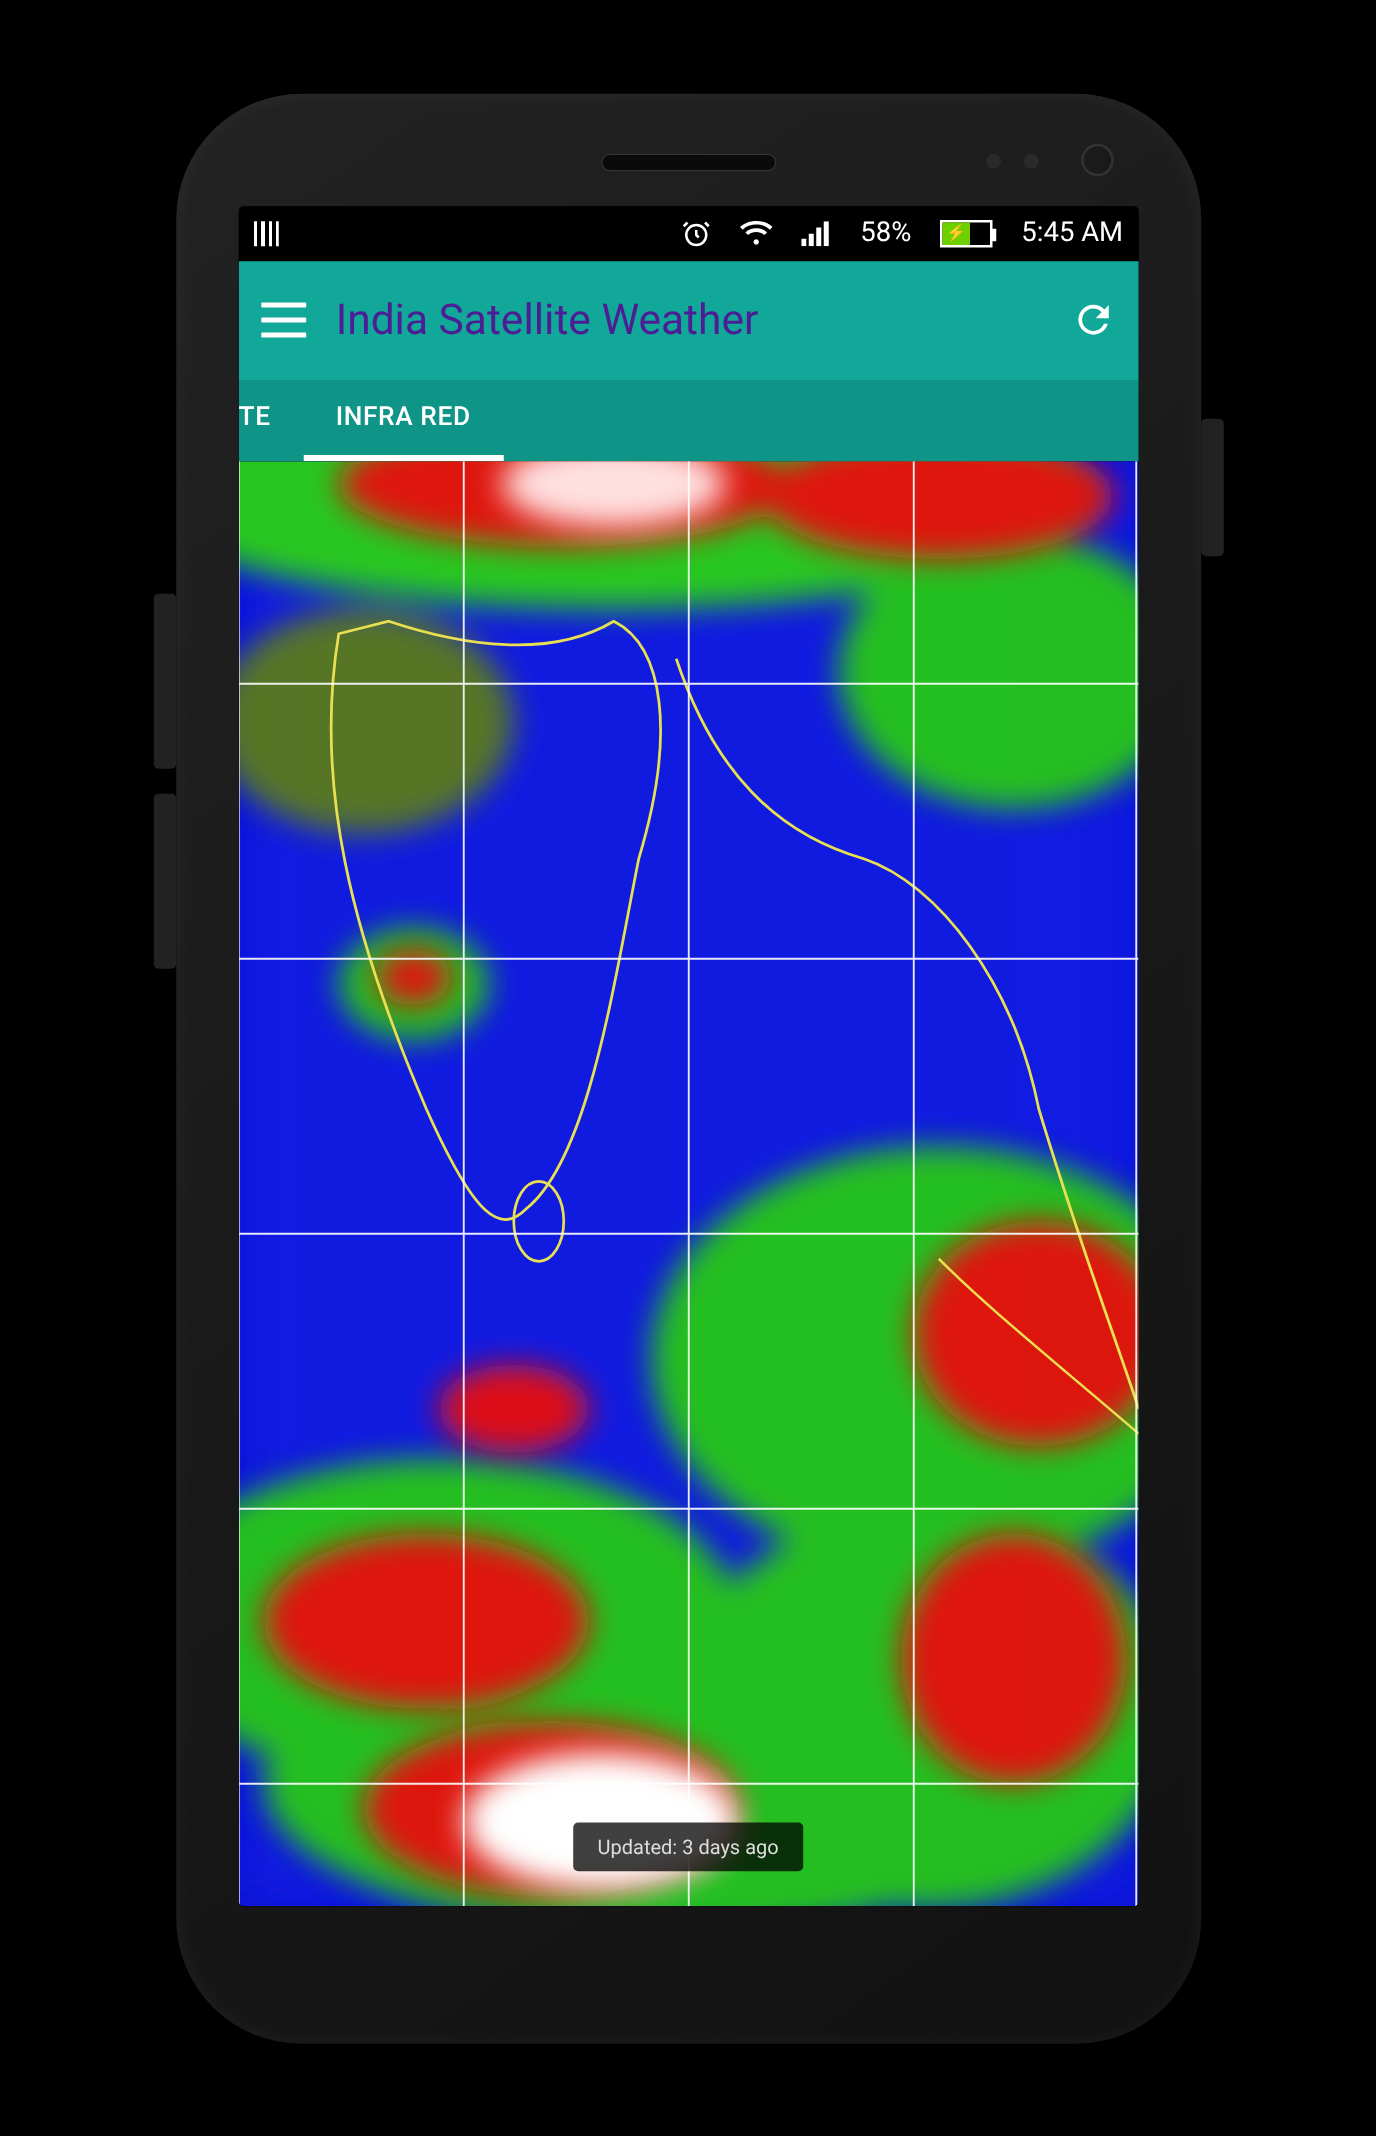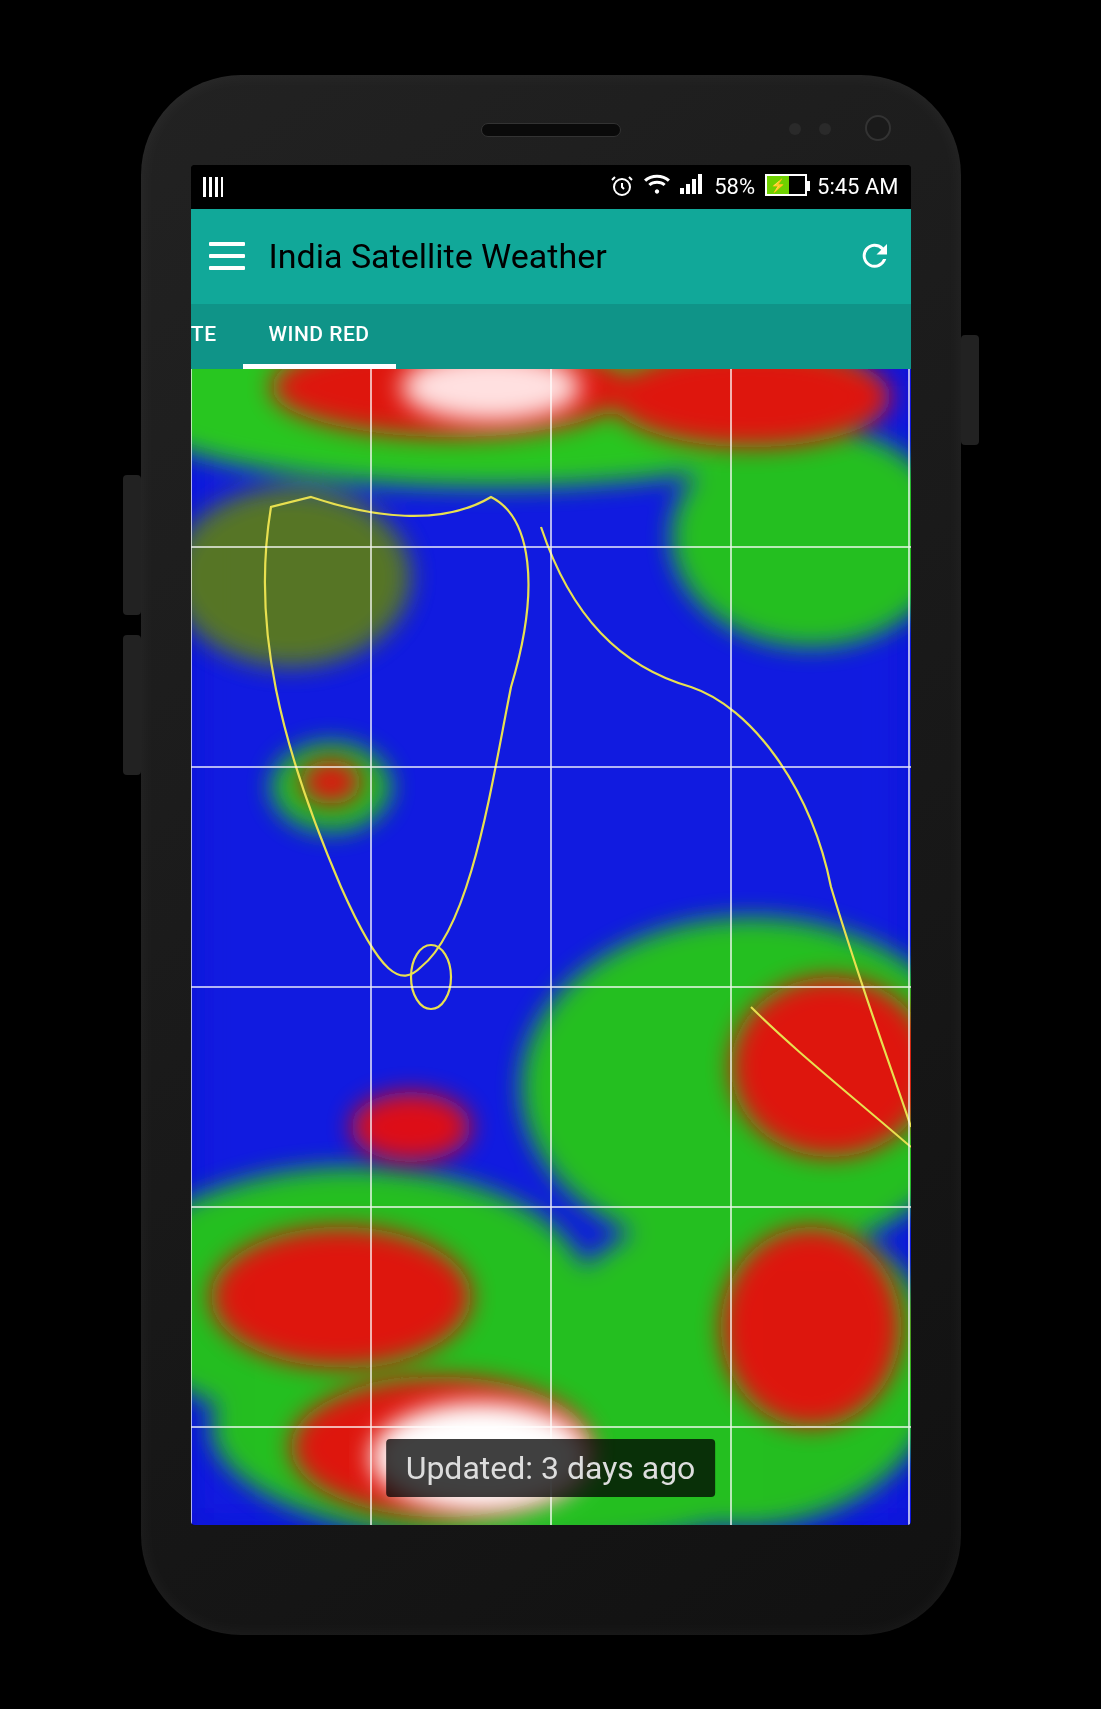--- a/index.html
+++ b/index.html
@@ -51,37 +51,37 @@
     height: 44px;
     background: #000;
     color: #fff;
     display: flex;
     align-items: center;
     justify-content: space-between;
     padding: 0 12px;
     font-size: 22px;
   }
   .status-left { display: flex; align-items: center; gap: 10px; }
-  .status-right { display: flex; align-items: flex-start; gap: 10px; }
+  .status-right { display: flex; align-items: center; gap: 23px; }
   .notif-icon {
     width: 20px; height: 20px;
     background: repeating-linear-gradient(90deg,#fff 0 3px,transparent 3px 6px);
   }
   .alarm-icon svg, .wifi-icon svg, .signal-icon svg, .refresh-icon svg { display:block; }
   .battery {
     display: inline-flex; align-items: center;
     border: 2px solid #fff; width: 42px; height: 22px; position: relative;
   }
   .battery::after { content:""; position:absolute; right:-5px; top:5px; width:4px; height:10px; background:#fff; }
   .battery .fill { background:#6ed000; height:100%; width:58%; display:flex; align-items:center; justify-content:center; }
   .battery .bolt { color:#000; font-size:13px; line-height:1; }
 
   .app-bar {
     background: #11a899;
-    color: #000000;
+    color: #4c1d95;
     height: 95px;
     display: flex;
     align-items: center;
     padding: 0 18px;
     gap: 24px;
   }
   .hamburger { width: 36px; height: 28px; display:flex; flex-direction:column; justify-content:space-between; cursor:pointer;}
   .hamburger span { height:4px; background:#fff; width:100%; border-radius:1px;}
   .app-title { font-size: 34px; font-weight: 400; flex:1; }
   .refresh-icon { width:36px; height:36px; color:#fff; cursor:pointer; }
@@ -113,21 +113,21 @@
     flex: 1;
     position: relative;
     overflow: hidden;
   }
   .map-svg { width:100%; height:100%; display:block; }
   .toast {
     position: absolute;
     bottom: 28px; left: 50%; transform: translateX(-50%);
     background: rgba(0,0,0,.75);
     color: #ddd;
-    font-size: 32px;
+    font-size: 16px;
     padding: 10px 20px;
     border-radius: 4px;
   }
 </style>
 </head>
 <body>
 
 <div class="phone">
   <div class="earpiece"></div>
   <div class="sensors">
@@ -185,21 +185,21 @@
       <div class="app-title">India Satellite Weather</div>
       <div class="refresh-icon">
         <svg width="36" height="36" viewBox="0 0 24 24" fill="#fff">
             <path d="M17.65 6.35A8 8 0 1 0 19.5 14h-2.1a6 6 0 1 1-1.2-6.2L13 11h7V4l-2.35 2.35z"></path>
           </svg>
       </div>
     </div>
 
     <div class="tabs">
       <div class="tab cut-left">OSITE</div>
-      <div class="tab active">WIND RED</div>
+      <div class="tab active">INFRA RED</div>
     </div>
 
     <div class="map-area">
       <svg class="map-svg" viewBox="0 0 720 1160" preserveAspectRatio="xMidYMid slice">
         <defs>
           <filter id="blur">
               <feGaussianBlur stdDeviation="12"></feGaussianBlur>
             </filter>
           <filter id="blur2">
               <feGaussianBlur stdDeviation="20"></feGaussianBlur>

